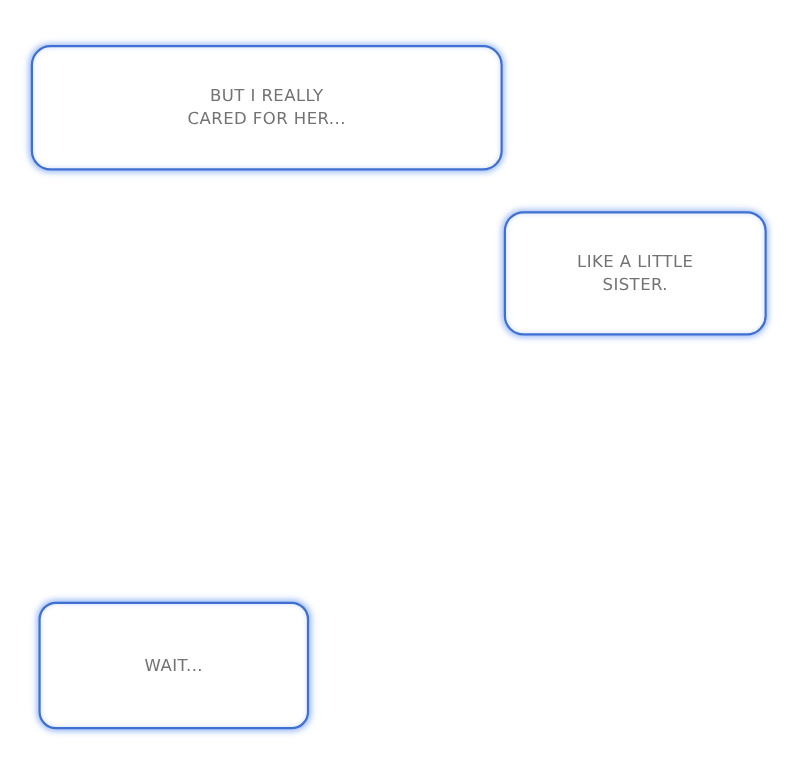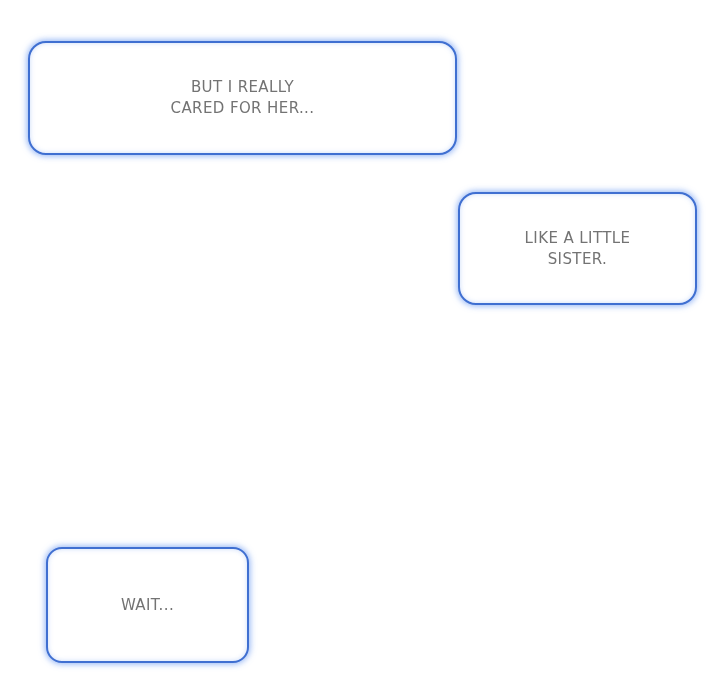--- a/index.html
+++ b/index.html
@@ -44,23 +44,23 @@
     border-radius: 18px;
   }
   .bubble-2 {
     left: 458px;
     top: 192px;
     width: 239px;
     height: 113px;
     border-radius: 18px;
   }
   .bubble-3 {
-    left: 46px;
+    left: 35px;
     top: 547px;
-    width: 203px;
+    width: 246px;
     height: 116px;
     border-radius: 16px;
   }
 </style>
 </head>
 <body>
 
 <div class="page">
 
   <div class="bubble bubble-1">

